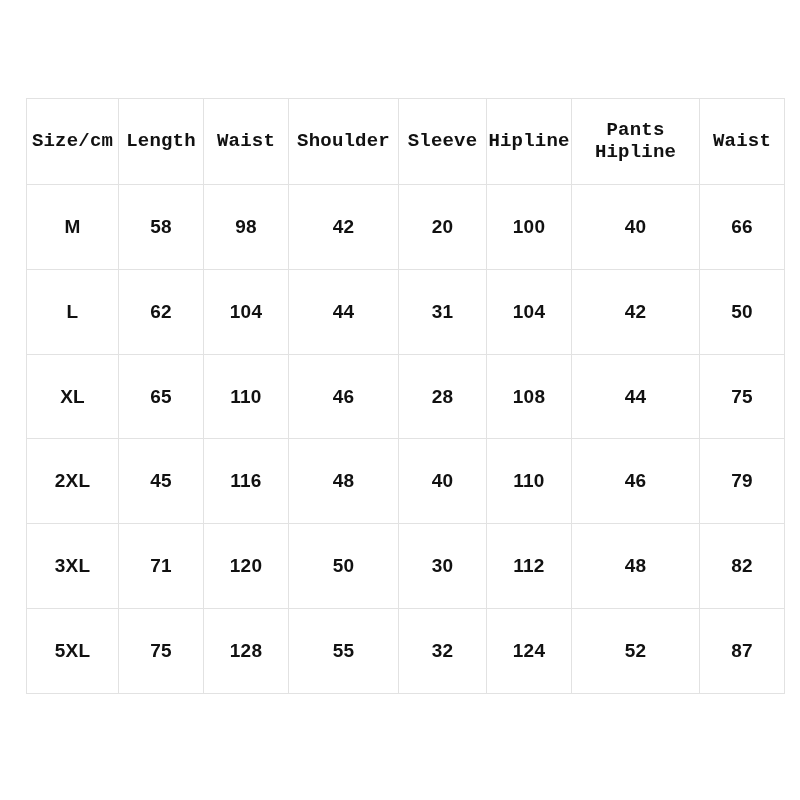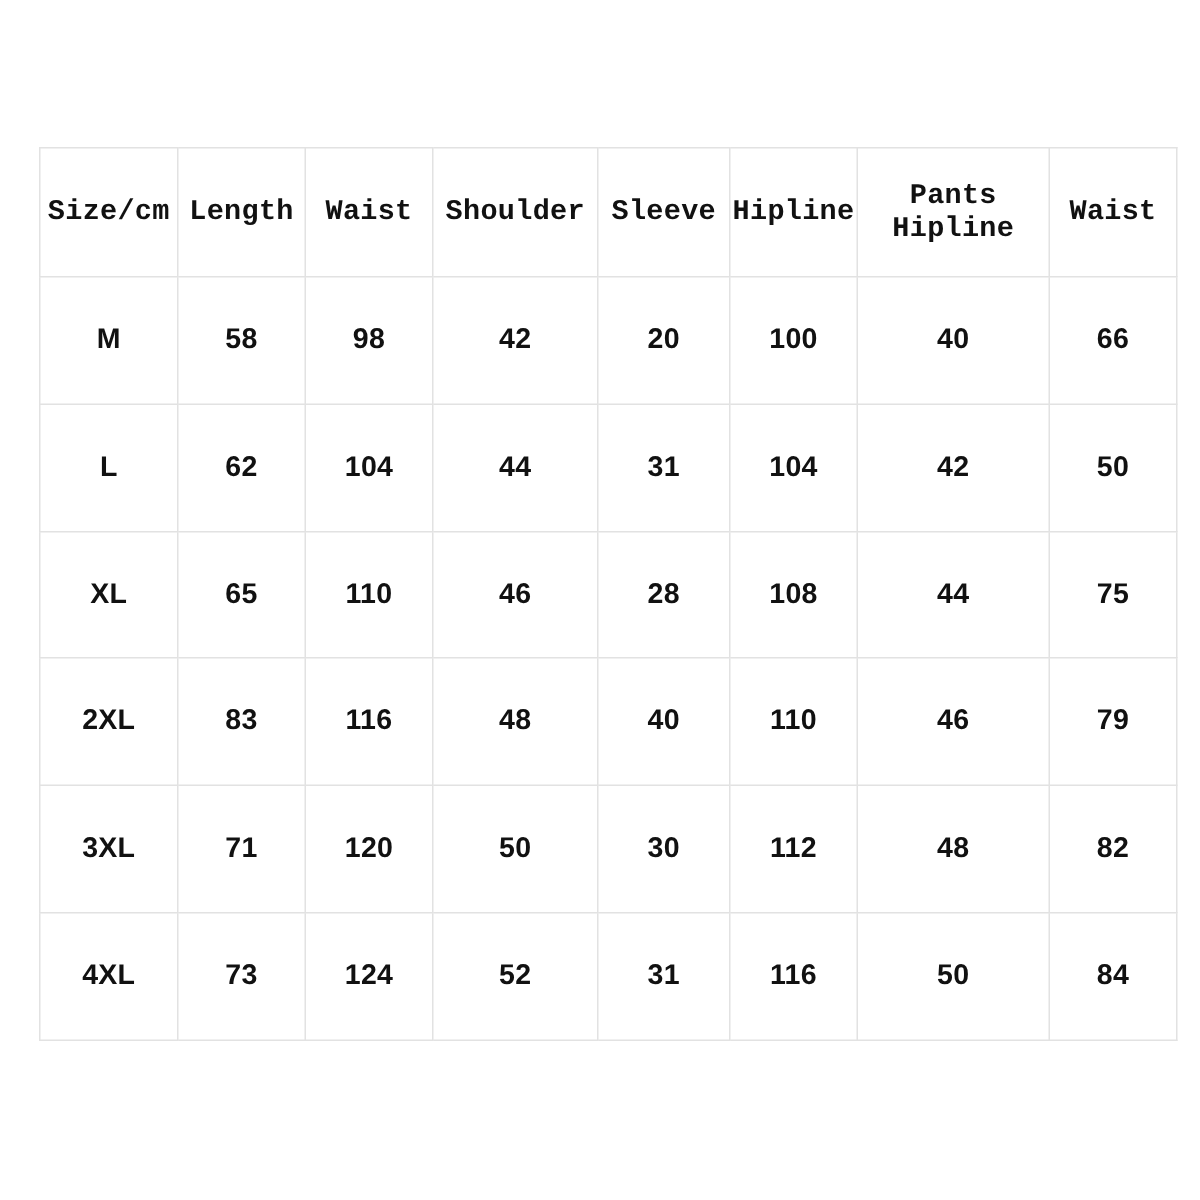--- a/index.html
+++ b/index.html
@@ -110,43 +110,43 @@
         <td>65</td>
         <td>110</td>
         <td>46</td>
         <td>28</td>
         <td>108</td>
         <td>44</td>
         <td>75</td>
       </tr>
       <tr class="data-row">
         <td>2XL</td>
-        <td>83</td>
+        <td>45</td>
         <td>116</td>
         <td>48</td>
         <td>40</td>
         <td>110</td>
         <td>46</td>
         <td>79</td>
       </tr>
       <tr class="data-row">
         <td>3XL</td>
         <td>71</td>
         <td>120</td>
         <td>50</td>
         <td>30</td>
         <td>112</td>
         <td>48</td>
         <td>82</td>
       </tr>
       <tr class="data-row">
-        <td>4XL</td>
-        <td>73</td>
+        <td>5XL</td>
+        <td>75</td>
+        <td>128</td>
+        <td>55</td>
+        <td>32</td>
         <td>124</td>
         <td>52</td>
-        <td>31</td>
-        <td>116</td>
-        <td>50</td>
-        <td>84</td>
+        <td>87</td>
       </tr>
     </tbody>
   </table>
 </div>
 
 </body></html>

